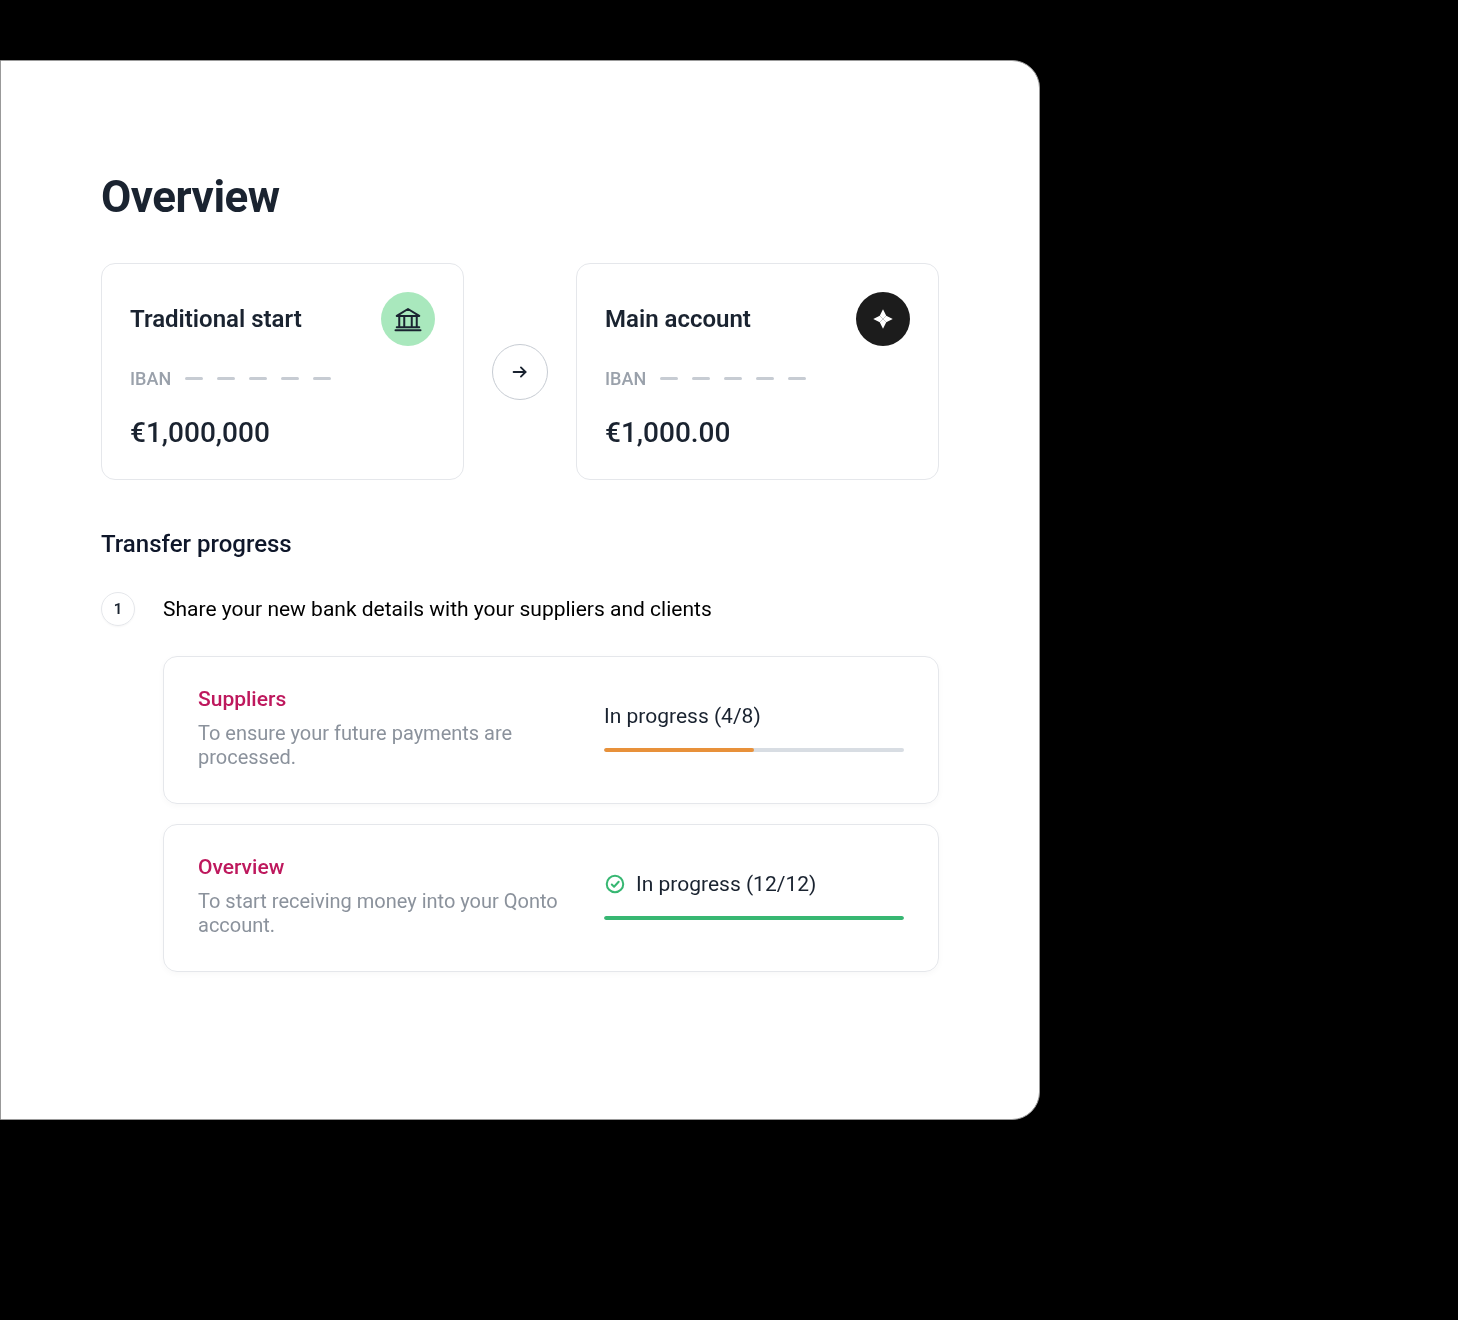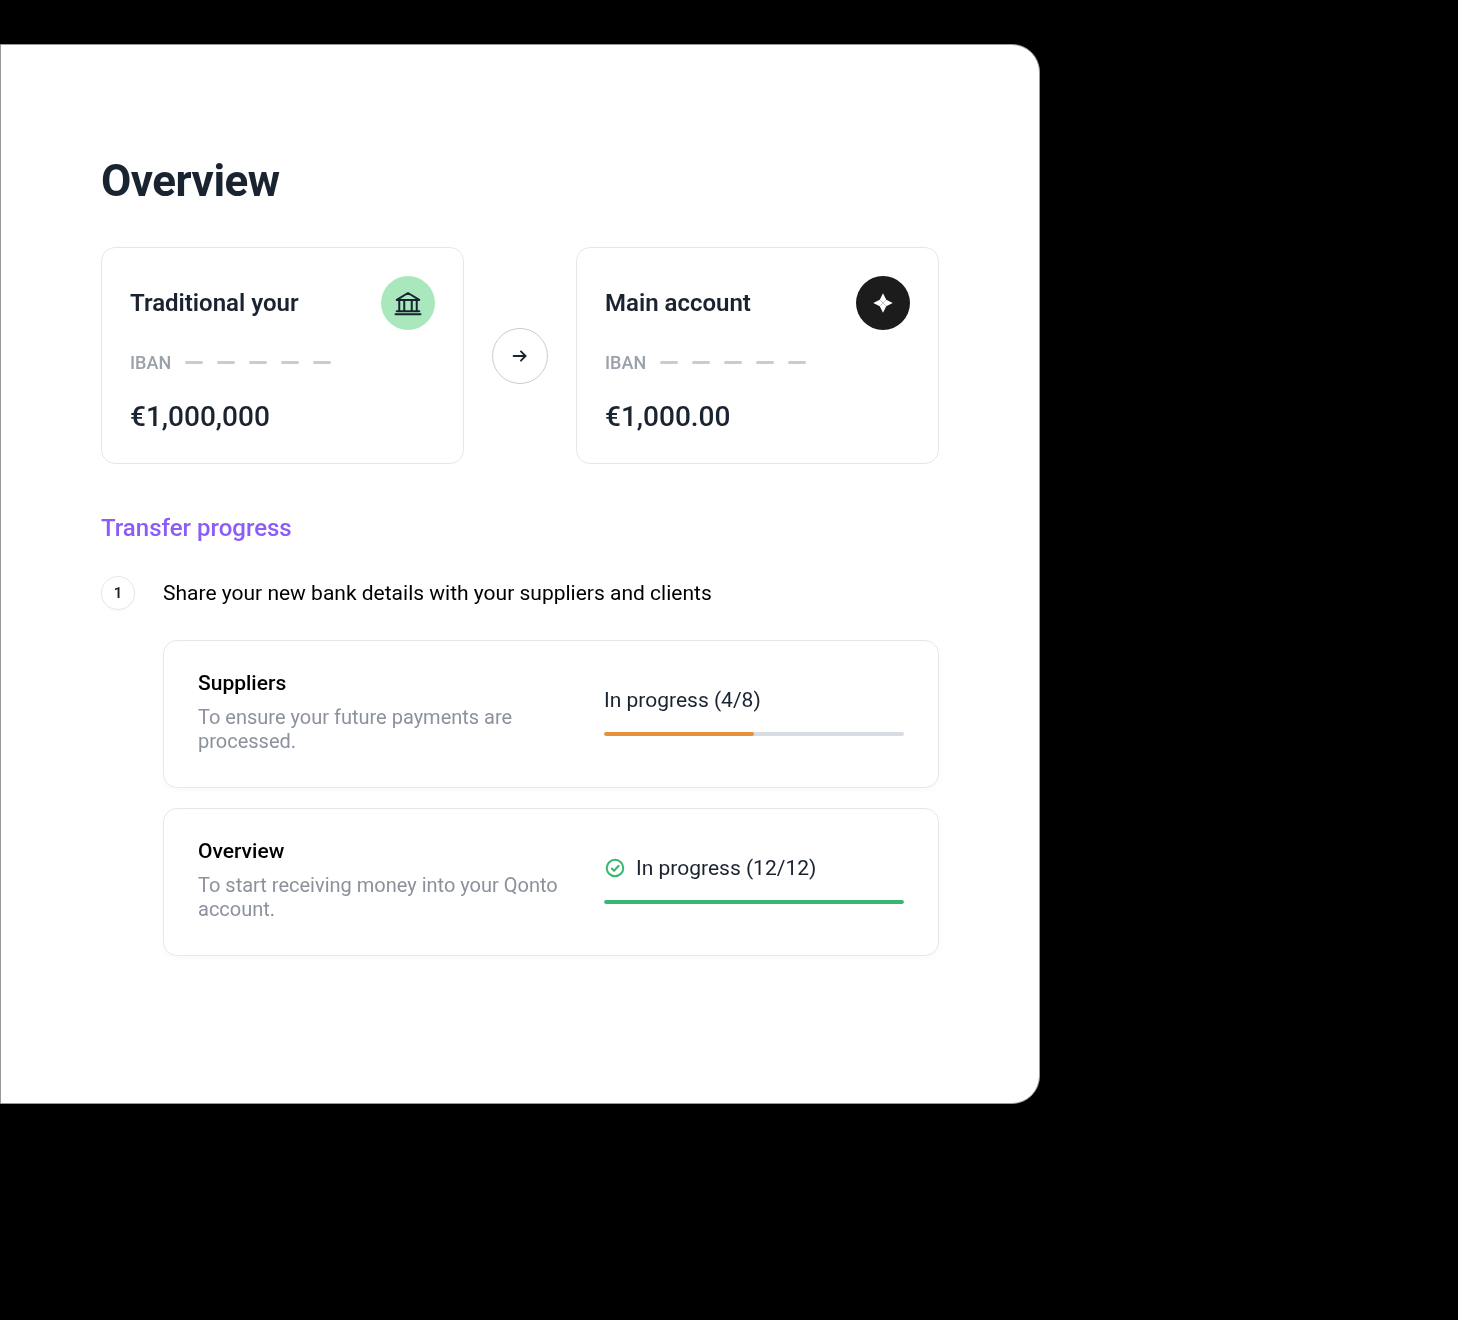--- a/index.html
+++ b/index.html
@@ -6,21 +6,21 @@
   html, body { width: 100%; height: 100%; }
   body {
     font-family: -apple-system, BlinkMacSystemFont, "Segoe UI", Roboto, Helvetica, Arial, sans-serif;
     background: #000;
     width: 1458px;
     height: 1320px;
     position: relative;
   }
   .window {
     position: absolute;
-    top: 44px;
+    top: 60px;
     left: 0;
     width: 1040px;
     background: #fff;
     border-radius: 0 28px 28px 0;
     border: 1px solid #999;
     padding: 110px 100px 120px 100px;
     min-height: 1060px;
   }
   .shadow {
     position: absolute;
@@ -102,21 +102,21 @@
     border-radius: 50%;
     border: 1.5px solid #c7ccd3;
     display: flex;
     align-items: center;
     justify-content: center;
     flex-shrink: 0;
   }
   .section-title {
     font-size: 24px;
     font-weight: 500;
-    color: #8b5cf6;
+    color: #0f172a;
     margin-bottom: 34px;
   }
   .step-row {
     display: flex;
     align-items: center;
     gap: 28px;
     margin-bottom: 30px;
   }
   .step-number {
     width: 34px;
@@ -148,21 +148,21 @@
     border-radius: 14px;
     padding: 30px 34px 34px 34px;
     display: flex;
     align-items: center;
     box-shadow: 0 2px 6px rgba(0,0,0,0.03);
   }
   .progress-left { flex: 1; }
   .progress-title {
     font-size: 21px;
     font-weight: 500;
-    color: #000000;
+    color: #be185d;
     margin-bottom: 10px;
   }
   .progress-desc {
     font-size: 20px;
     color: #8b929c;
   }
   .progress-right {
     flex: 1;
     max-width: 300px;
   }
@@ -196,21 +196,21 @@
 <div class="shadow"></div>
 
 <div class="window">
 
   <h1 class="page-title">Overview</h1>
 
   <div class="accounts-row">
 
     <div class="account-card">
       <div class="account-card-header">
-        <div class="account-title">Traditional your</div>
+        <div class="account-title">Traditional start</div>
         <div class="badge badge-green bank-icon">
           <svg width="30" height="30" viewBox="0 0 24 24" fill="none" stroke="#1a2330" stroke-width="1.6" stroke-linecap="round" stroke-linejoin="round">
             <path d="M3 9.5 L12 4 L21 9.5 Z"></path>
             <line x1="5" y1="10" x2="5" y2="18"></line>
             <line x1="9" y1="10" x2="9" y2="18"></line>
             <line x1="15" y1="10" x2="15" y2="18"></line>
             <line x1="19" y1="10" x2="19" y2="18"></line>
             <line x1="3" y1="18.5" x2="21" y2="18.5"></line>
             <line x1="2" y1="21" x2="22" y2="21"></line>
           </svg>

